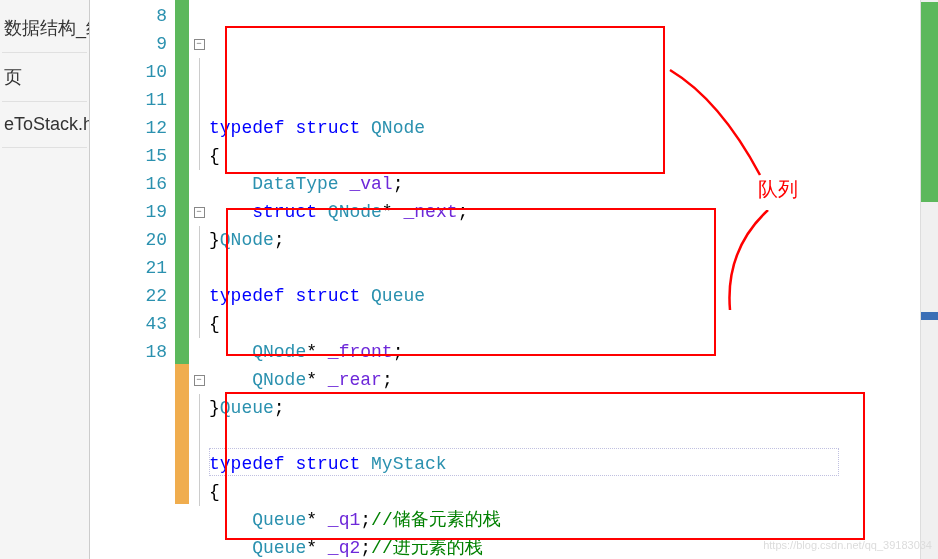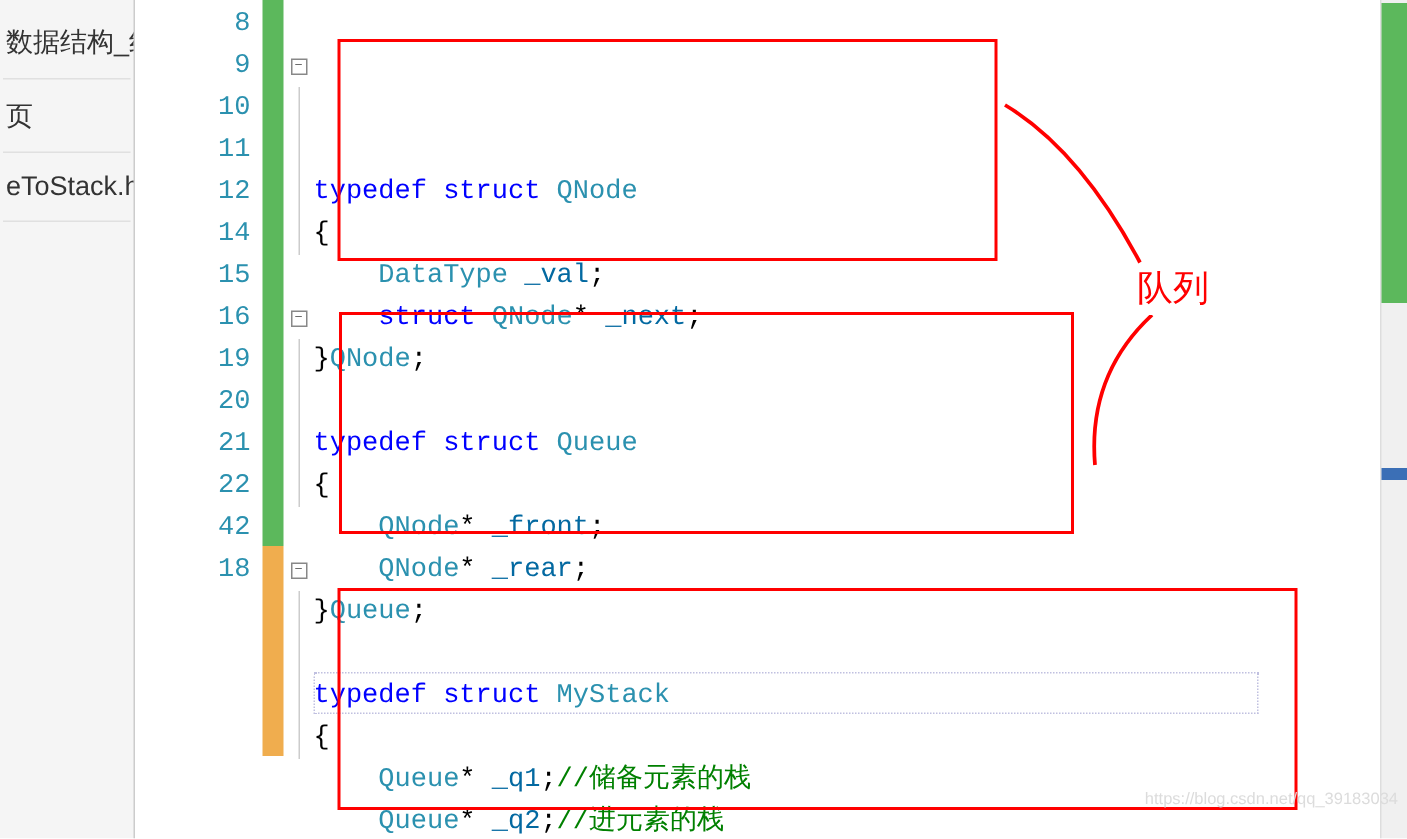--- a/index.html
+++ b/index.html
@@ -82,21 +82,21 @@
   .code {
     flex: 1;
     line-height: 28px;
     padding-top: 2px;
     white-space: pre;
     position: relative;
   }
   .code-line { height: 28px; }
   .kw { color: #0000ff; }
   .type { color: #2b91af; }
-  .ident { color: #0369a1; }
+  .ident { color: #6d28d9; }
   .comment { color: #008000; }
   .punct { color: #000000; }
   
   .annot-box1 {
     position: absolute;
     border: 2px solid #ff0000;
     left: 225px;
     top: 26px;
     width: 440px;
     height: 148px;
@@ -117,29 +117,29 @@
     left: 225px;
     top: 392px;
     width: 640px;
     height: 148px;
     pointer-events: none;
   }
   .annot-label {
     position: absolute;
     font-family: 'Microsoft YaHei', sans-serif;
     color: #ff0000;
-    font-size: 24px;
+    font-size: 20px;
     left: 758px;
     top: 176px;
     pointer-events: none;
   }
   .watermark {
     position: absolute;
     right: 6px;
-    bottom: 20px;
+    bottom: 8px;
     font-family: Arial, sans-serif;
     font-size: 11px;
     color: #dcdcdc;
     pointer-events: none;
   }
   .hl-line {
     position: absolute;
     left: 0;
     width: 630px;
     height: 28px;
@@ -176,28 +176,27 @@
     <div class="sidebar-item">eToStack.h</div>
   </div>
 
   <div class="main">
     <div class="gutter" id="gutter">
         <div>8</div>
         <div>9</div>
         <div>10</div>
         <div>11</div>
         <div>12</div>
-        <div>14</div>
         <div>15</div>
         <div>16</div>
         <div>19</div>
         <div>20</div>
         <div>21</div>
         <div>22</div>
-        <div>42</div>
+        <div>43</div>
         <div>18</div>
       </div>
     <div class="marker-strip" id="markers">
         <div class="marker green"></div>
         <div class="marker green"></div>
         <div class="marker green"></div>
         <div class="marker green"></div>
         <div class="marker green"></div>
         <div class="marker green"></div>
         <div class="marker green"></div>

